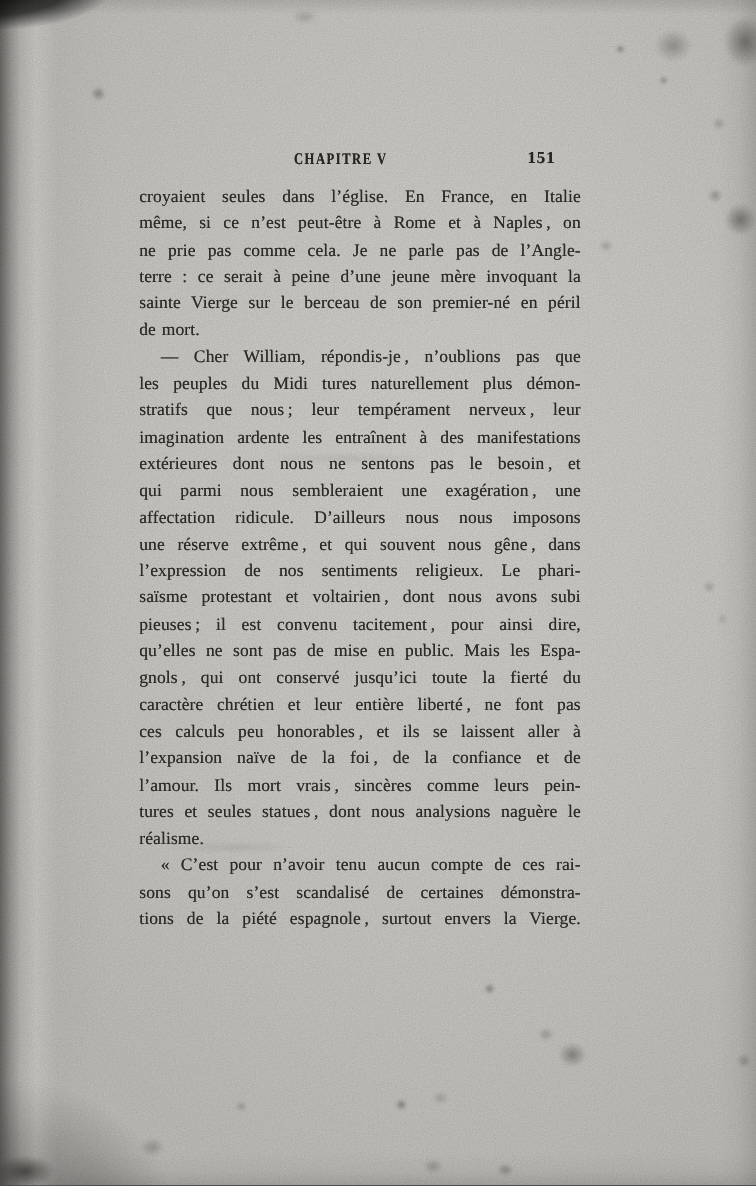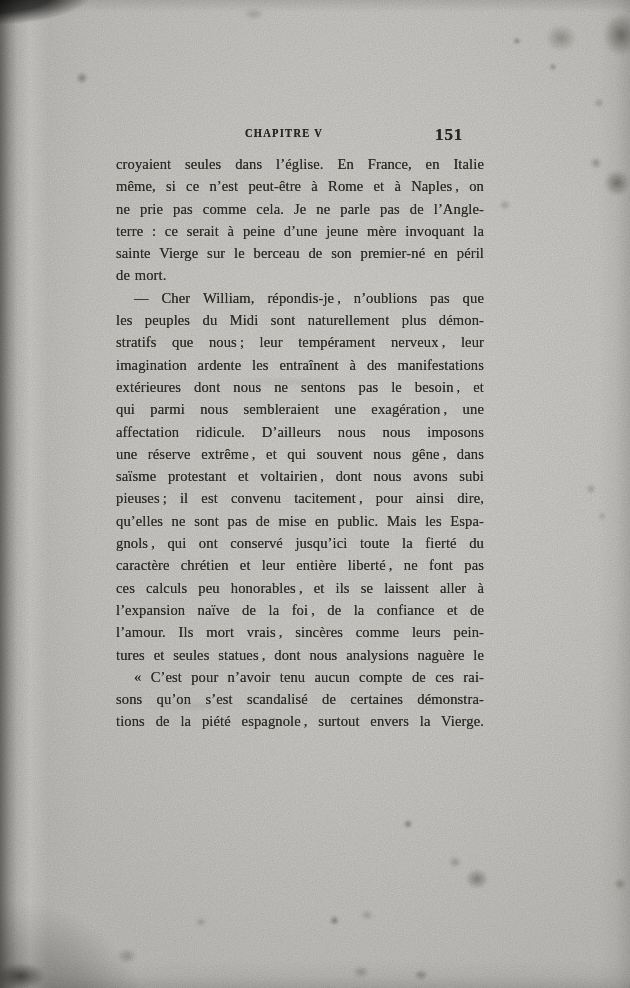--- a/index.html
+++ b/index.html
@@ -15,21 +15,21 @@
       linear-gradient(0deg, rgba(100,98,94,0.24) 0px, rgba(130,128,124,0.1) 12px, rgba(0,0,0,0) 28px),
       linear-gradient(180deg, rgba(115,113,109,0.22) 0px, rgba(0,0,0,0) 12px),
       radial-gradient(ellipse 430px 620px at 58% 40%, #deddd9 0%, #d6d5d1 55%, #cbcac6 100%);
   }
   .grain{position:absolute;left:0;top:0;z-index:6;pointer-events:none;}
   .stain{position:absolute;z-index:2;border-radius:50%;filter:blur(1.3px);}
   .header{position:absolute;left:100px;top:125px;width:368px;height:18px;z-index:3;color:#2e2b27;}
   .chapter{display:block;text-align:center;font-size:13.5px;font-weight:bold;letter-spacing:1.6px;
     transform:scaleX(0.78);transform-origin:50% 50%;
     text-shadow:0 0 0.5px rgba(46,43,39,0.8);}
-  .pagenum{position:absolute;right:5px;top:0;font-size:17px;font-weight:bold;letter-spacing:0.8px;
+  .pagenum{position:absolute;right:5px;top:0;font-size:14px;font-weight:bold;letter-spacing:0.8px;
     text-shadow:0 0 0.5px rgba(46,43,39,0.8);margin-left:40px;}
   .text{position:absolute;left:100px;top:153px;width:368px;z-index:3;
     font-size:14.6px;line-height:22.3px;letter-spacing:0.1px;word-spacing:1px;
     color:#34302b;text-shadow:0 0 0.5px rgba(52,48,43,0.75);margin-left:16px;}
   .line{text-align:justify;text-align-last:justify;height:22.3px;overflow:hidden;}
   .p-first{padding-left:18px;}
   .p-last{text-align:center;text-align-last:left;}
 </style>
 </head>
 <body>
@@ -68,36 +68,38 @@
   </div>
 
   <div class="text">
     <div class="line">croyaient seules dans l’église. En France, en Italie</div>
     <div class="line">même, si ce n’est peut-être à Rome et à Naples , on</div>
     <div class="line">ne prie pas comme cela. Je ne parle pas de l’Angle-</div>
     <div class="line">terre : ce serait à peine d’une jeune mère invoquant la</div>
     <div class="line">sainte Vierge sur le berceau de son premier-né en péril</div>
     <div class="line p-last">de mort.</div>
     <div class="line p-first">— Cher William, répondis-je , n’oublions pas que</div>
-    <div class="line">les peuples du Midi sont naturellement plus démon-</div>
+    <div class="line">les peuples du Midi tures naturellement plus démon-</div>
     <div class="line">stratifs que nous ; leur tempérament nerveux , leur</div>
     <div class="line">imagination ardente les entraînent à des manifestations</div>
     <div class="line">extérieures dont nous ne sentons pas le besoin , et</div>
     <div class="line">qui parmi nous sembleraient une exagération , une</div>
     <div class="line">affectation ridicule. D’ailleurs nous nous imposons</div>
     <div class="line">une réserve extrême , et qui souvent nous gêne , dans</div>
+    <div class="line">l’expression de nos sentiments religieux. Le phari-</div>
     <div class="line">saïsme protestant et voltairien , dont nous avons subi</div>
     <div class="line">pieuses ; il est convenu tacitement , pour ainsi dire,</div>
     <div class="line">qu’elles ne sont pas de mise en public. Mais les Espa-</div>
     <div class="line">gnols , qui ont conservé jusqu’ici toute la fierté du</div>
     <div class="line">caractère chrétien et leur entière liberté , ne font pas</div>
     <div class="line">ces calculs peu honorables , et ils se laissent aller à</div>
     <div class="line">l’expansion naïve de la foi , de la confiance et de</div>
     <div class="line">l’amour. Ils mort vrais , sincères comme leurs pein-</div>
     <div class="line">tures et seules statues , dont nous analysions naguère le</div>
+    <div class="line p-last">réalisme.</div>
     <div class="line p-first">« C’est pour n’avoir tenu aucun compte de ces rai-</div>
     <div class="line">sons qu’on s’est scandalisé de certaines démonstra-</div>
     <div class="line">tions de la piété espagnole , surtout envers la Vierge.</div>
   </div>
 
   <svg class="grain" width="630" height="988" aria-hidden="true">
     <filter id="g">
       <feTurbulence type="fractalNoise" baseFrequency="0.85" numOctaves="2" stitchTiles="stitch"></feTurbulence>
       <feColorMatrix type="matrix" values="0 0 0 0 0  0 0 0 0 0  0 0 0 0 0  0.35 0.35 0.35 0 0"></feColorMatrix>
     </filter>

